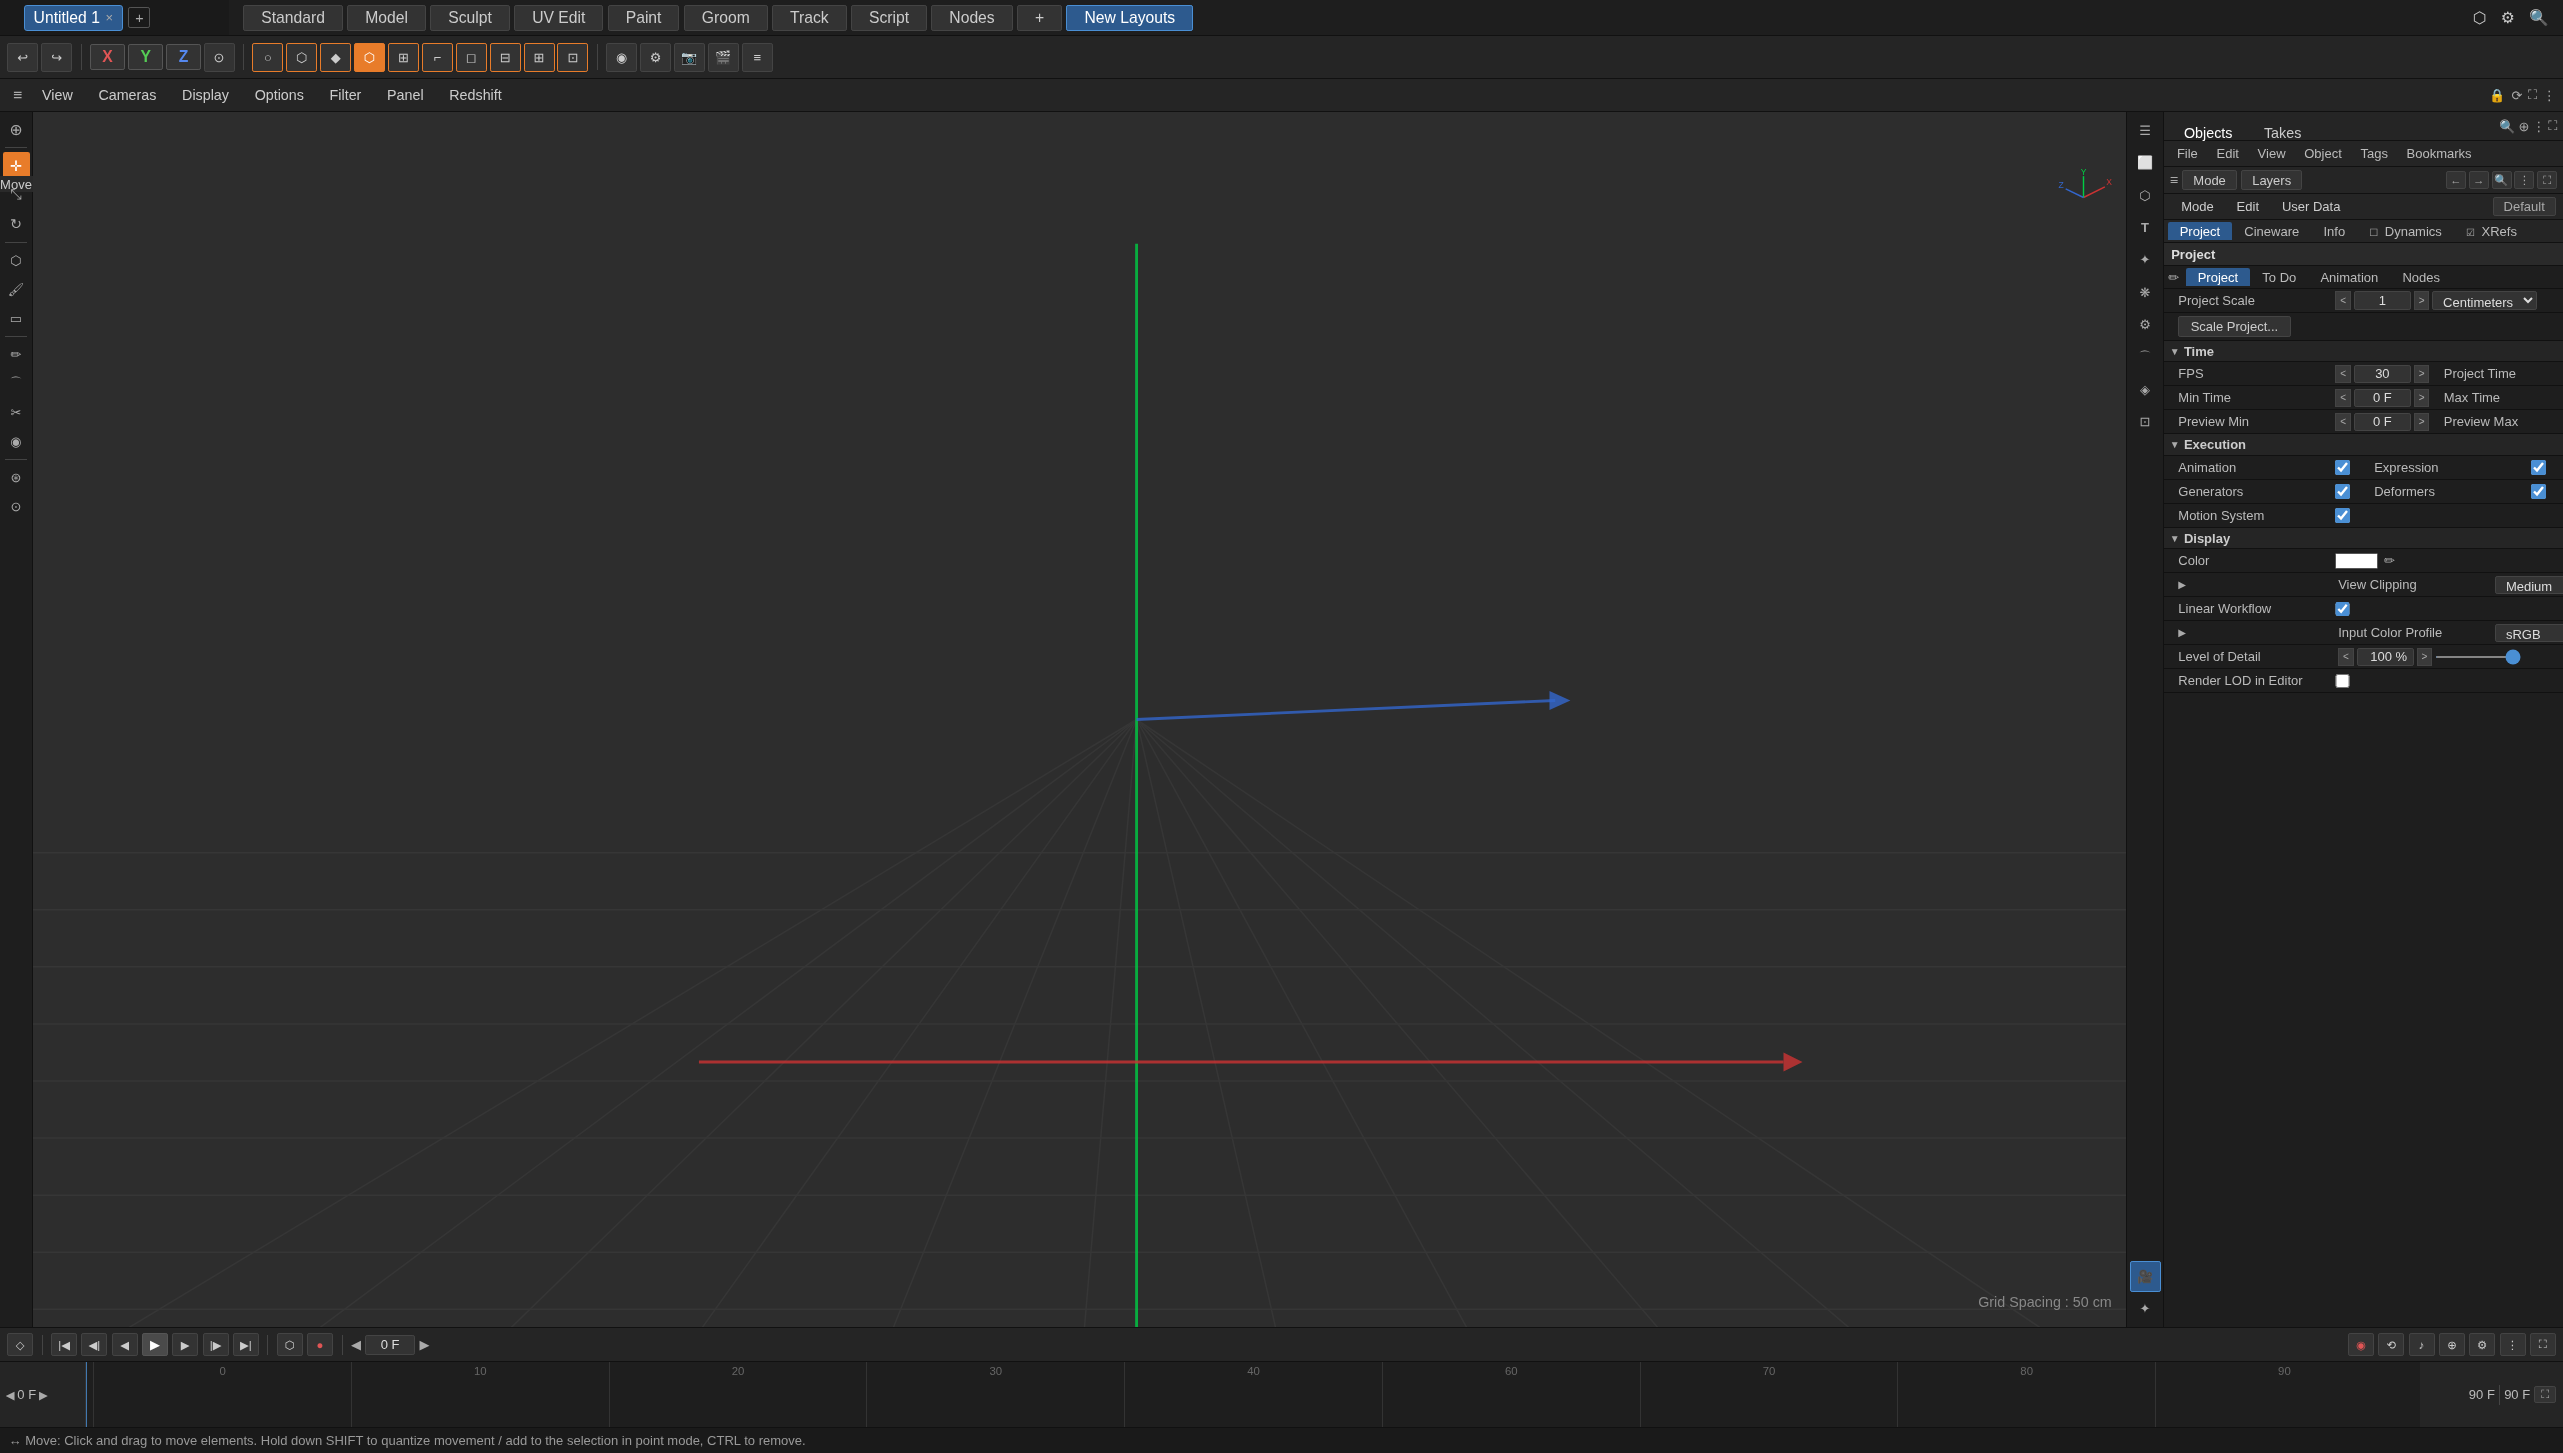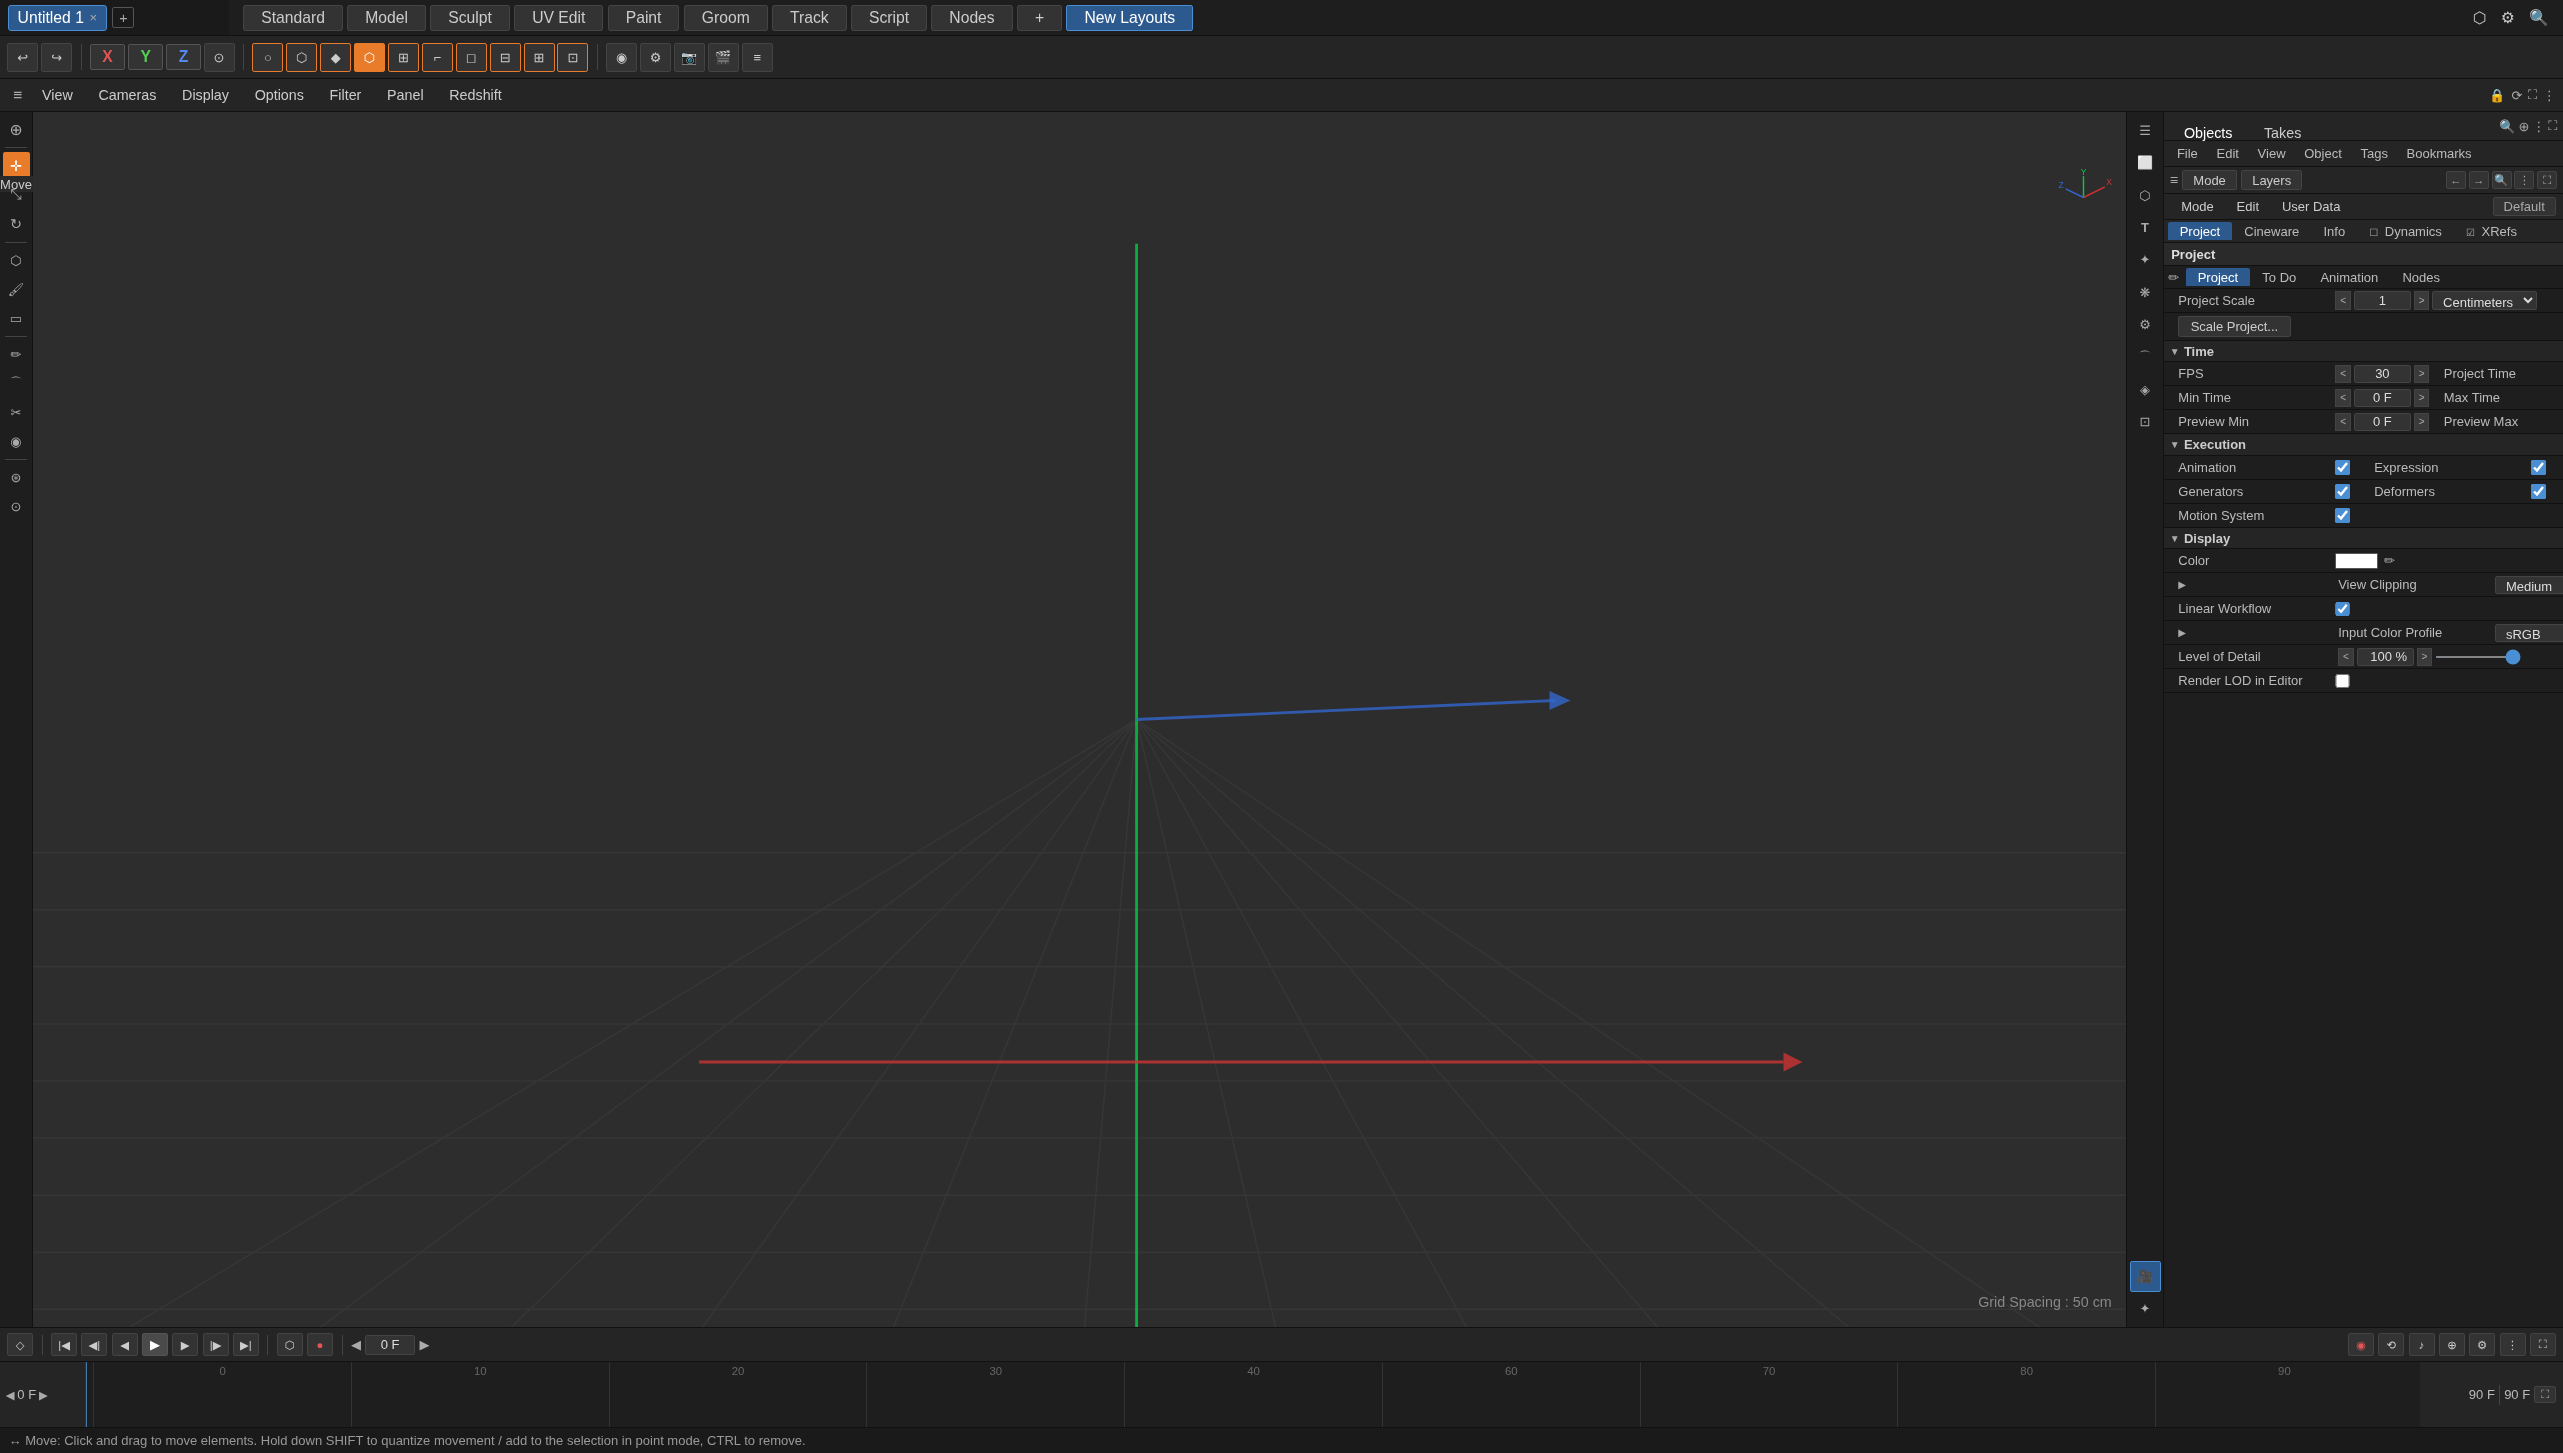--- a/index.html
+++ b/index.html
@@ -22,21 +22,21 @@
       display: flex;
       align-items: center;
       border-bottom: 0.7px solid #111;
       flex-shrink: 0;
     }
     .tab-area {
       display: flex;
       align-items: center;
       background: #1a1a1a;
       height: 100%;
-      padding: 0 8px;
+      padding: 0 24px;
       min-width: 229px;
     }
     .tab-item {
       display: flex;
       align-items: center;
       background: #2d5a8e;
       border: 1.4px solid #4a8fd4;
       border-radius: 2.9px;
       padding: 2.9px 8.6px;
       margin-right: 5.7px;

